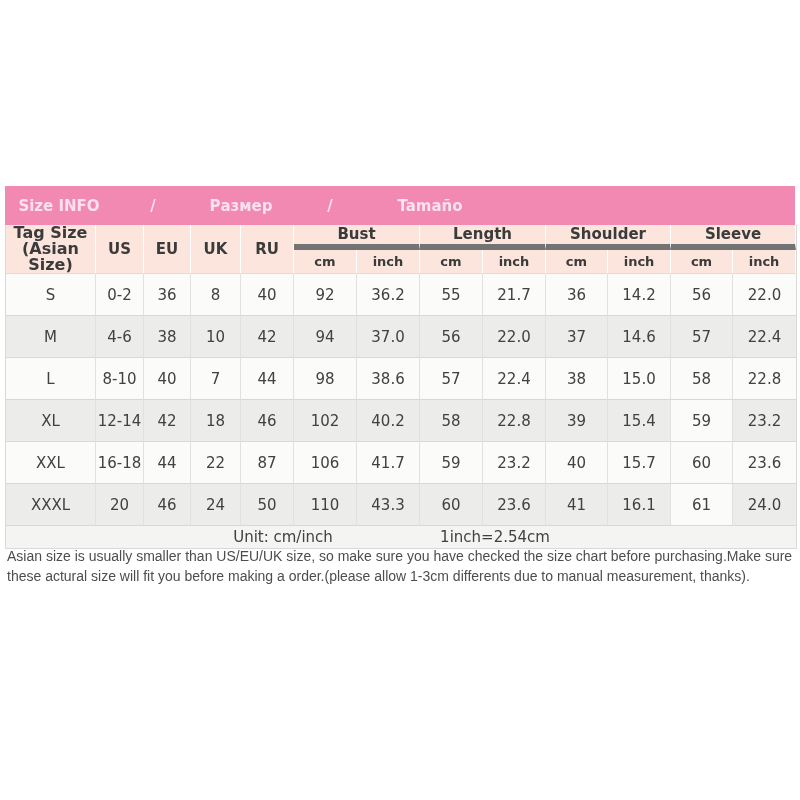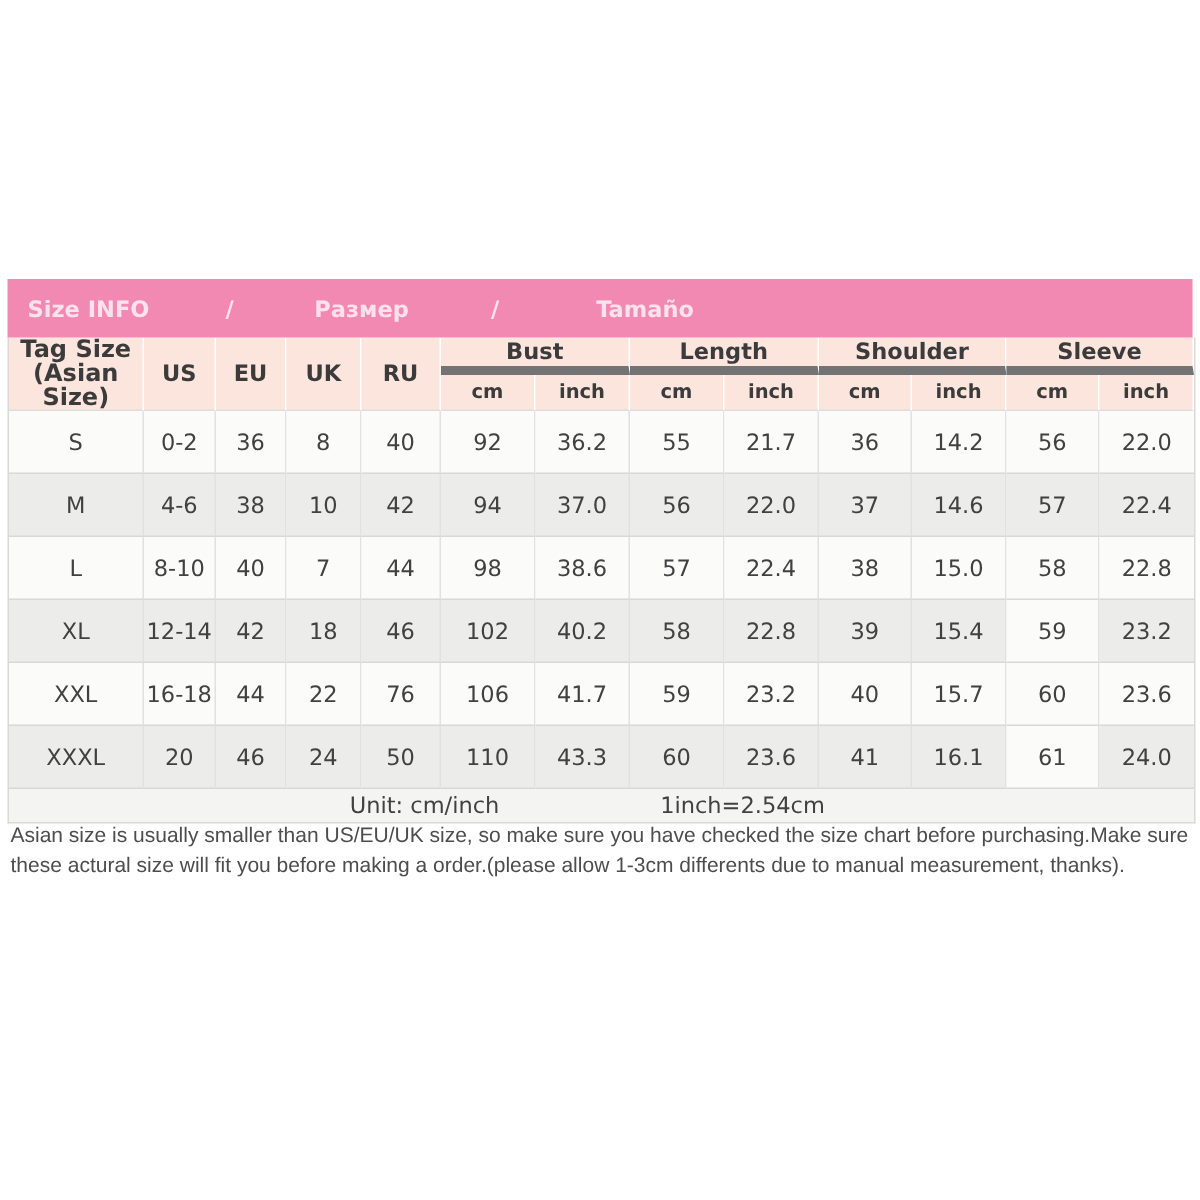--- a/index.html
+++ b/index.html
@@ -159,21 +159,21 @@
             <td>39</td>
             <td>15.4</td>
             <td class="force-white">59</td>
             <td>23.2</td>
           </tr>
           <tr>
             <td>XXL</td>
             <td>16-18</td>
             <td>44</td>
             <td>22</td>
-            <td>76</td>
+            <td>87</td>
             <td>106</td>
             <td>41.7</td>
             <td>59</td>
             <td>23.2</td>
             <td>40</td>
             <td>15.7</td>
             <td>60</td>
             <td>23.6</td>
           </tr>
           <tr class="shaded">

